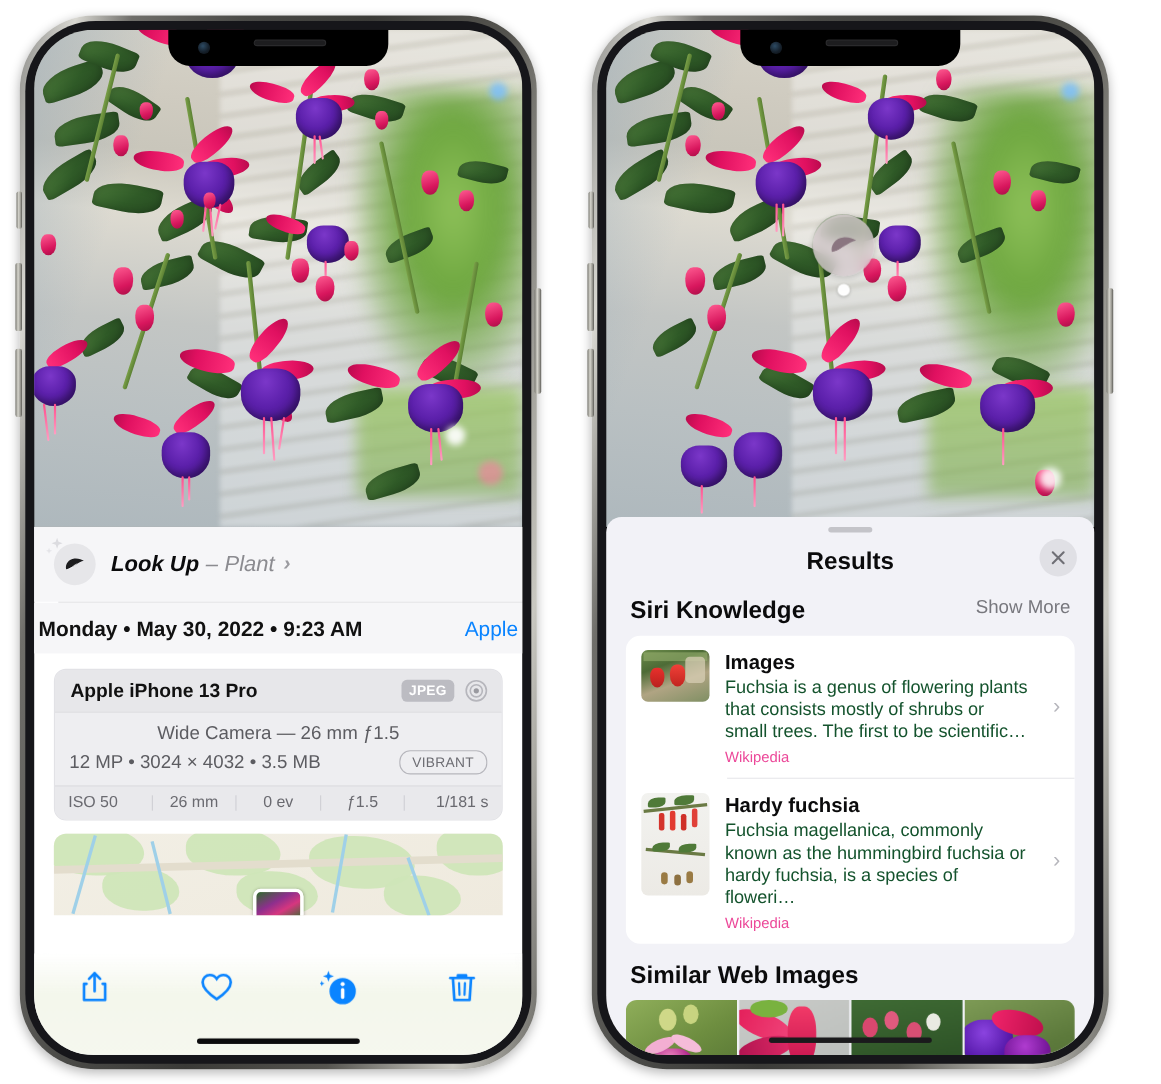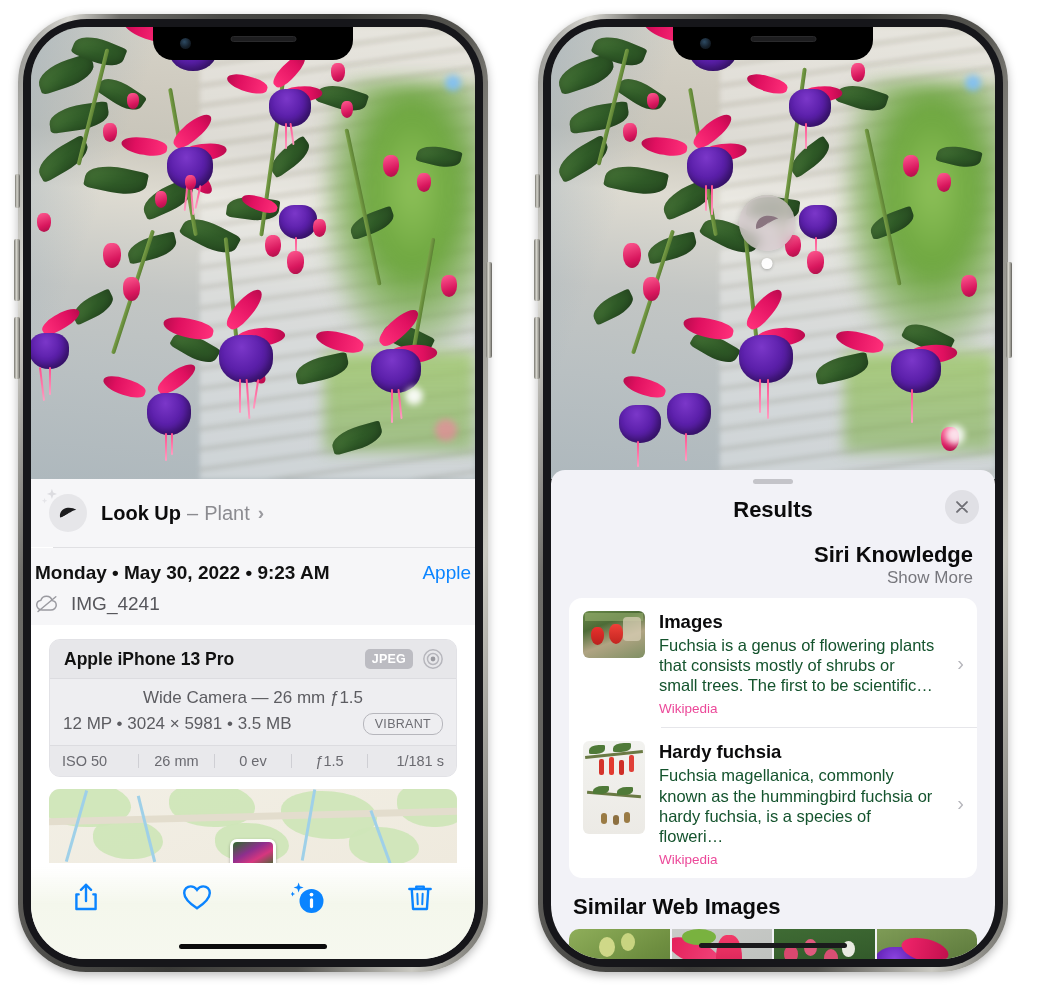--- a/index.html
+++ b/index.html
@@ -136,21 +136,21 @@
     height: 68px; display: flex; align-items: center; gap: 14px;
     padding: 0 22px 0 18px; background: #f6f6f8;
   }
   .leaf-badge {
     position: relative; width: 38px; height: 38px; border-radius: 50%;
     background: #e6e6e9; display:flex; align-items:center; justify-content:center;
     flex: none;
   }
   .leaf-glyph { width: 22px; height: 22px; }
   .sparkles { position:absolute; left:-9px; top:-7px; width: 22px; height: 22px; }
-  .lookup-text { font-size: 20px; color: #0b0b0c; font-weight: 700; display:flex; gap:6px; align-items:center;}
+  .lookup-text { font-size: 20px; color: #0b0b0c; font-weight: 700; display:flex; gap:6px; align-items:center;font-style:italic;}
   .lookup-text .thin { font-weight: 400; color: #8b8b90; }
   .chev { color:#9b9ba0; font-size:19px; margin-left:2px; }
 
   .divider-inset { height:1px; background:#e0e0e3; margin-left:22px; }
 
   .meta-block { background: #f6f6f8; padding: 14px 4px 10px; }
   .meta-row1 { display:flex; align-items:baseline; justify-content:space-between; }
   .meta-date { font-size: 19px; color: #111; font-weight: 600; }
   .adjust { font-size: 19px; color:#0a84ff; font-weight:500; }
   .meta-row2 { display:flex; align-items:center; gap: 10px; margin-top: 9px; }
@@ -250,21 +250,21 @@
   .res-head {
     position:relative; height: 52px; display:flex; align-items:center; justify-content:center;
   }
   .res-title { font-size: 22px; font-weight: 700; color:#0b0b0c; }
   .close-btn {
     position:absolute; right: 16px; top: 6px;
     width: 34px; height: 34px; border-radius:50%;
     background: #e0e0e5; display:flex; align-items:center; justify-content:center;
   }
 
-  .sec-head { display:flex; align-items:flex-end; justify-content:space-between; padding: 6px 22px 10px; flex-direction: column; }
+  .sec-head { display:flex; align-items:flex-start; justify-content:space-between; padding: 6px 22px 10px; }
   .sec-title { font-size: 22px; font-weight: 700; color:#0b0b0c; }
   .sec-action { font-size: 17px; color:#77777d; }
 
   .know-card {
     margin: 0 18px; background:#fff; border-radius: 13px; overflow:hidden;
   }
   .know-item { display:flex; align-items:flex-start; gap: 14px; padding: 13px 14px 11px; position:relative; }
   .know-sep { height:1px; background:#e6e6ea; margin-left: 92px; }
   .know-thumb { flex:none; border-radius: 6px; overflow:hidden; position:relative; }
   .thumb-a { width: 62px; height: 47px; background: linear-gradient(160deg,#6b8a4a 0%, #4d6b36 30%, #b0a483 60%, #7f8f63 100%); }
@@ -446,45 +446,38 @@
           </div>
         </div>
 
         <div class="divider-inset"></div>
 
         <div class="meta-block">
           <div class="meta-row1">
             <div class="meta-date">Monday • May 30, 2022 • 9:23 AM</div>
             <div class="adjust">Apple</div>
           </div>
-          <div class="meta-row2">
-            <svg class="nocloud" viewBox="0 0 30 22">
-              <path d="M8.5 18 C4.9 18 2 15.4 2 12.2 C2 9.4 4.1 7.1 6.9 6.6 C7.6 3.9 10.2 2 13.2 2 C16.4 2 19.1 4.2 19.7 7.1 C22.4 7.4 24.5 9.6 24.5 12.3 C24.5 15.4 21.8 18 18.2 18 Z" fill="none" stroke="#9a9aa0" stroke-width="1.7"></path>
-              <line x1="3.5" y1="19.6" x2="24" y2="2.6" stroke="#9a9aa0" stroke-width="1.7" stroke-linecap="round"></line>
-            </svg>
-            <div class="filename">IMG_4241</div>
-          </div>
         </div>
 
         <div class="device-card">
           <div class="device-head">
             <div class="device-name">Apple iPhone 13 Pro</div>
             <div class="head-right">
               <div class="jpeg-pill">JPEG</div>
               <svg class="aperture-ic" viewBox="0 0 24 24">
                 <circle cx="12" cy="12" r="10" fill="none" stroke="#b6b6bc" stroke-width="1.6"></circle>
                 <circle cx="12" cy="12" r="6" fill="none" stroke="#b6b6bc" stroke-width="1.6"></circle>
                 <circle cx="12" cy="12" r="2.6" fill="#9a9aa0"></circle>
               </svg>
             </div>
           </div>
           <div class="device-body">
             <div class="lens-line">Wide Camera — 26 mm ƒ1.5</div>
             <div class="spec-line">
-              <div class="spec-text">12 MP • 3024 × 5981 • 3.5 MB</div>
+              <div class="spec-text">12 MP • 3024 × 4032 • 3.5 MB</div>
               <div class="vibrant-pill">VIBRANT</div>
             </div>
           </div>
           <div class="exif-row">
             <div class="exif-item">ISO 50</div>
             <div class="exif-sep"></div>
             <div class="exif-item">26 mm</div>
             <div class="exif-sep"></div>
             <div class="exif-item">0 ev</div>
             <div class="exif-sep"></div>

